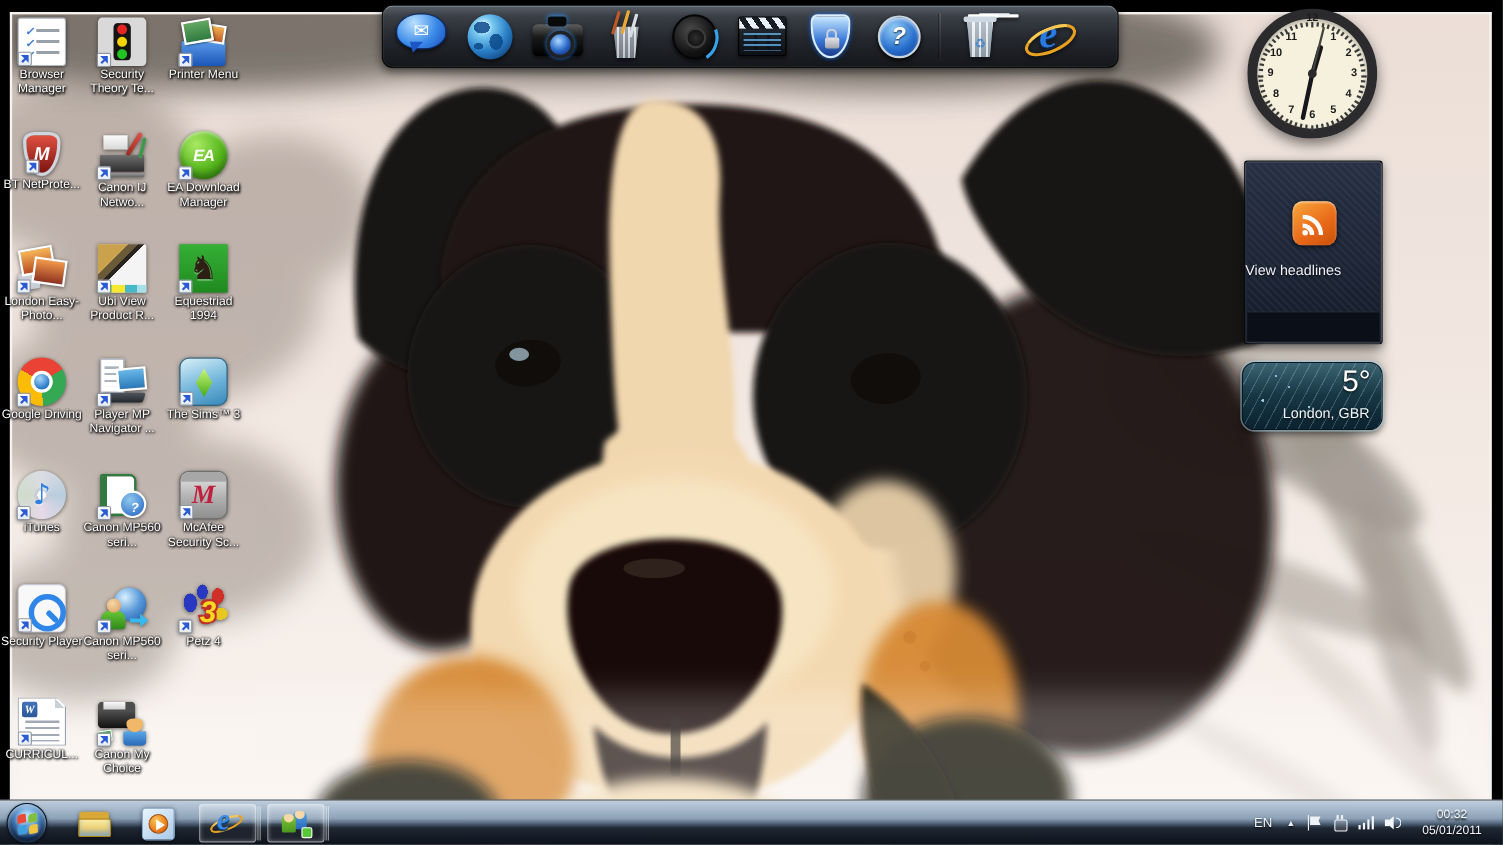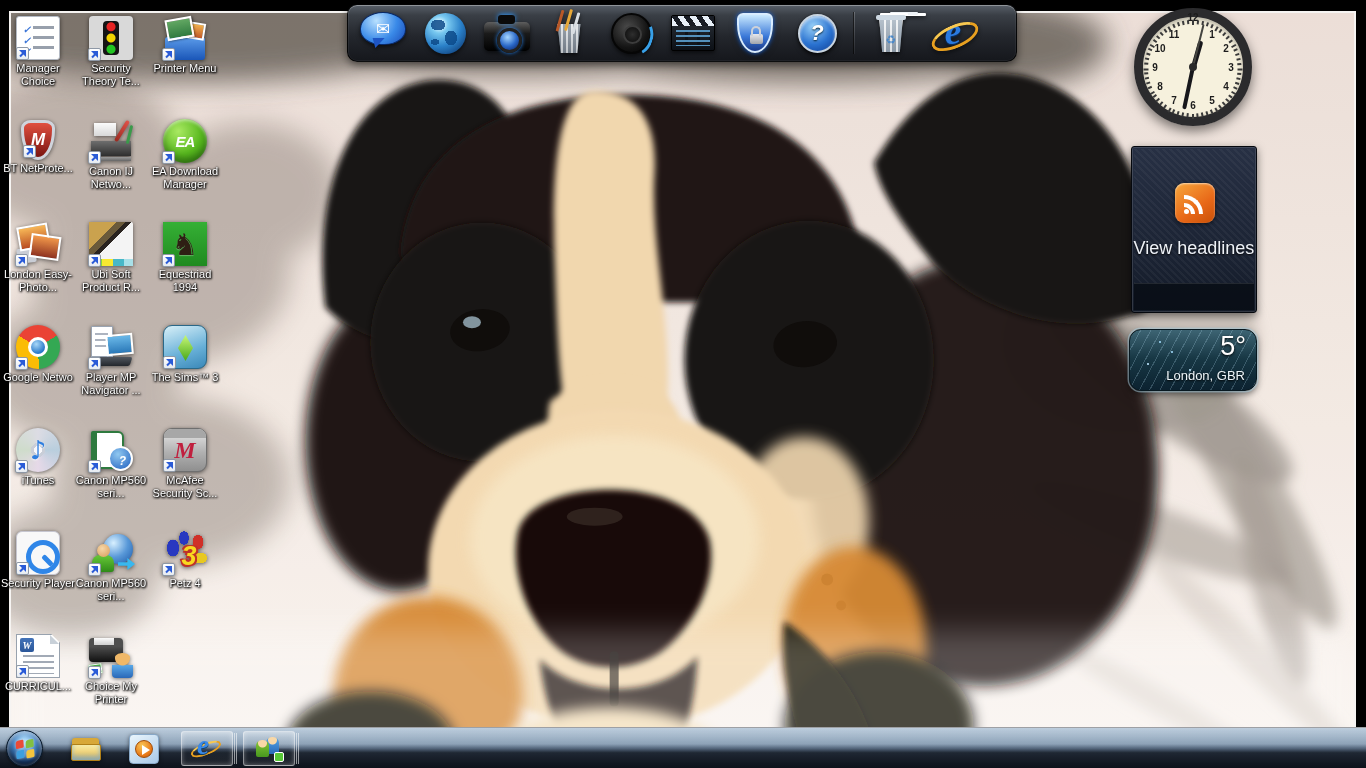--- a/index.html
+++ b/index.html
@@ -237,21 +237,21 @@
   .rss-g::after{content:"";position:absolute;left:2px;right:2px;bottom:2px;height:26px;
     background:rgba(8,12,20,.8);border-top:1px solid rgba(255,255,255,.1)}
   .rss-icon{position:absolute;left:43px;top:36px;width:40px;height:40px;border-radius:9px;
     background:linear-gradient(145deg,#f8a83c,#e86818 60%,#c85008);
     box-shadow:inset 0 1px 2px rgba(255,255,255,.6),0 1px 4px rgba(0,0,0,.6)}
   .rss-icon::before{content:"";position:absolute;left:9px;bottom:9px;width:15px;height:15px;
     border:4px solid #fff;border-left:none;border-bottom:none;border-top-right-radius:100%}
   .rss-icon::after{content:"";position:absolute;left:9px;bottom:9px;width:7px;height:7px;
     border:4px solid #fff;border-left:none;border-bottom:none;border-top-right-radius:100%}
   .rss-icon b{position:absolute;left:9px;bottom:9px;width:5px;height:5px;border-radius:50%;background:#fff}
-  .rss-label{position:absolute;left:0;right:0;top:91px;text-align:center;font-size:18px;color:#eef2f8;
+  .rss-label{position:absolute;left:0;right:0;top:91px;text-align:left;font-size:13px;color:#eef2f8;
     text-shadow:0 1px 2px #000}
   .weather{left:1129px;top:329px;width:128px;height:62px;border-radius:12px;
     background:linear-gradient(180deg,#3d6473 0%,#173744 48%,#0c2230 100%);
     border:1px solid #071820;box-shadow:0 0 0 1.5px rgba(170,210,228,.5),0 3px 7px rgba(0,0,0,.55)}
   .weather::before{content:"";position:absolute;inset:0;border-radius:11px;opacity:.8;background:
     radial-gradient(circle 2px at 18px 34px,#bfe8ff 0 60%,transparent 70%),
     radial-gradient(circle 1.5px at 42px 22px,#9fd8f8 0 60%,transparent 70%),
     radial-gradient(circle 2px at 60px 40px,#bfe8ff 0 60%,transparent 70%),
     radial-gradient(circle 1.5px at 30px 12px,#9fd8f8 0 60%,transparent 70%),
     repeating-linear-gradient(118deg,rgba(190,230,250,.28) 0 1px,transparent 1px 9px)}
@@ -451,21 +451,21 @@
         <i class="g">e</i>
       </span>
     </div>
 </div>
 
 <div class="di r0 c0">
   <div class="art a-bchoice">
       <i class="g">✓✓✓</i>
       <i class="sc"></i>
     </div>
-  <div class="lbl">Manager Choice</div>
+  <div class="lbl">Browser Manager</div>
   </div>
 <div class="di r0 c1">
   <div class="art a-traffic">
       <i class="sc"></i>
     </div>
   <div class="lbl">Security Theory Te...</div>
   </div>
 <div class="di r0 c2">
   <div class="art a-printermenu">
       <i class="x"></i>
@@ -497,34 +497,34 @@
   <div class="art a-easyphoto">
       <i class="x"></i>
       <i class="sc"></i>
     </div>
   <div class="lbl">London Easy-Photo...</div>
   </div>
 <div class="di r2 c1">
   <div class="art a-ubisoft">
       <i class="sc"></i>
     </div>
-  <div class="lbl">Ubi Soft Product R...</div>
+  <div class="lbl">Ubi View Product R...</div>
   </div>
 <div class="di r2 c2">
   <div class="art a-equestriad">
       <i class="g">♞</i>
       <i class="sc"></i>
     </div>
   <div class="lbl">Equestriad 1994</div>
   </div>
 <div class="di r3 c0">
   <div class="art a-chrome">
       <i class="sc"></i>
     </div>
-  <div class="lbl">Google Netwo</div>
+  <div class="lbl">Google Driving</div>
   </div>
 <div class="di r3 c1">
   <div class="art a-mpnav">
       <i class="x"></i>
       <i class="sc"></i>
     </div>
   <div class="lbl">Player MP Navigator ...</div>
   </div>
 <div class="di r3 c2">
   <div class="art a-sims3">
@@ -578,21 +578,21 @@
       <i class="g">W</i>
       <i class="sc"></i>
     </div>
   <div class="lbl">CURRICUL...</div>
   </div>
 <div class="di r6 c1">
   <div class="art a-myprinter">
       <i class="x"></i>
       <i class="sc"></i>
     </div>
-  <div class="lbl">Choice My Printer</div>
+  <div class="lbl">Canon My Choice</div>
   </div>
 
 <div class="gadget clock">
   <div class="face" id="clockface" style="position:absolute;inset:0">
       <span class="num" style="left: 50px; top: 0;">12</span>
       <span class="num" style="left: 69px; top: 17.091px;">1</span>
       <span class="num" style="left: 82.909px; top: 31px;">2</span>
       <span class="num" style="left: 88px; top: 50px;">3</span>
       <span class="num" style="left: 82.909px; top: 69px;">4</span>
       <span class="num" style="left: 69px; top: 82.909px;">5</span>
@@ -707,13 +707,32 @@
     <i class="stack"></i>
   </div>
   <div class="tb-btn tb-framed t-msn">
     <div class="ico-msn">
       <i class="p2"></i>
         <i class="p1"></i>
       <i class="status"></i>
       </div>
     <i class="stack"></i>
   </div>
+  <div class="tray">
+    <span class="lang">EN</span>
+    <span class="caret">▲</span>
+    <span class="ti ti-flag"></span>
+    <span class="ti ti-plug"></span>
+    <span class="ti ti-bars">
+      <i class="b1"></i>
+        <i class="b2"></i>
+      <i class="b3"></i>
+        <i class="b4"></i>
+      </span>
+    <span class="ti ti-spk">
+        <b></b>
+      </span>
+    <div class="clockbox">
+      <div>00:32</div>
+      <div>05/01/2011</div>
+    </div>
+  </div>
 </div>
 
 </body></html>

